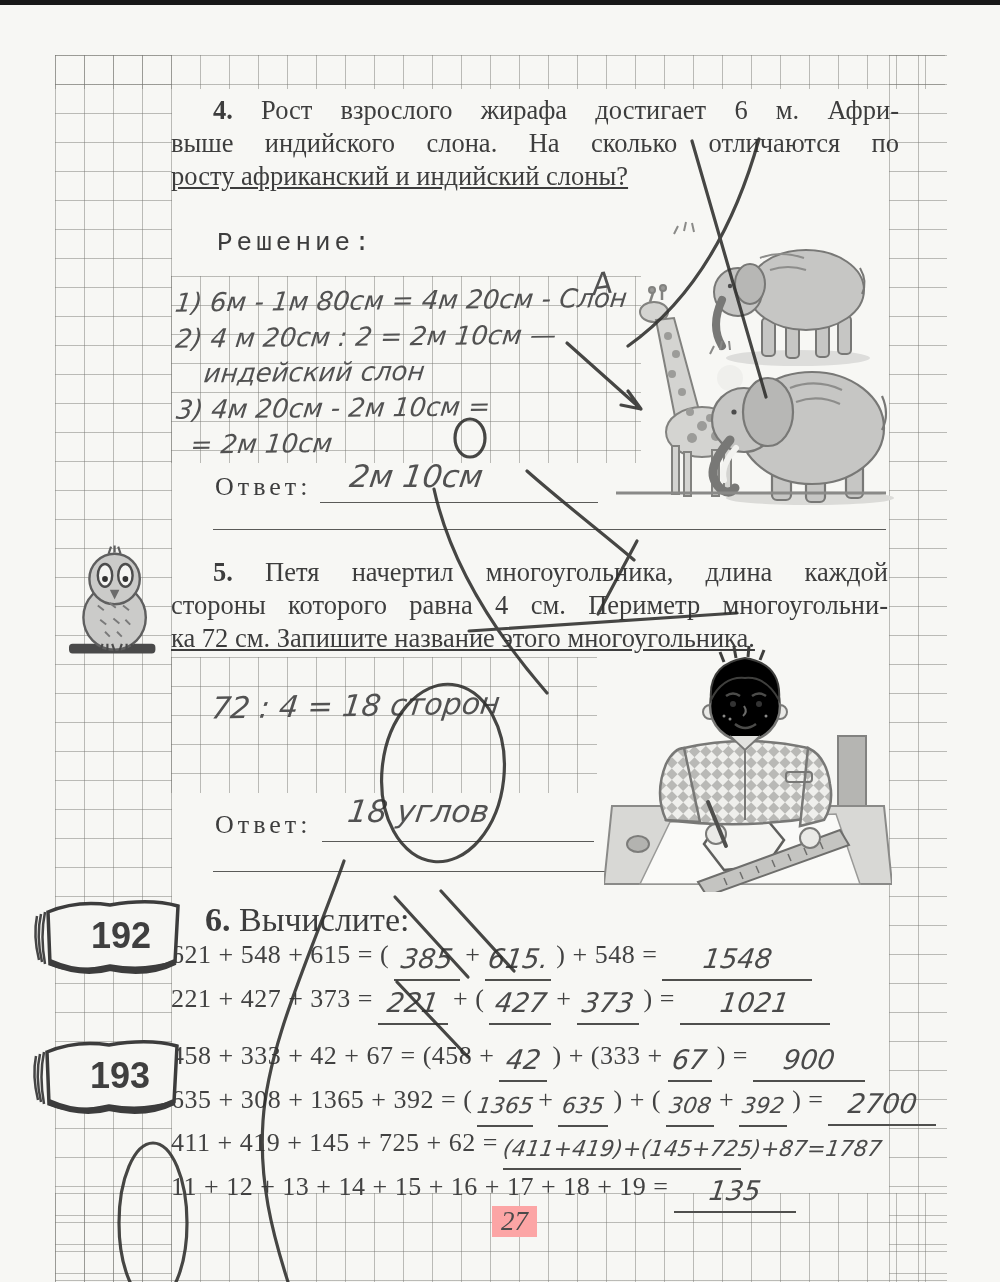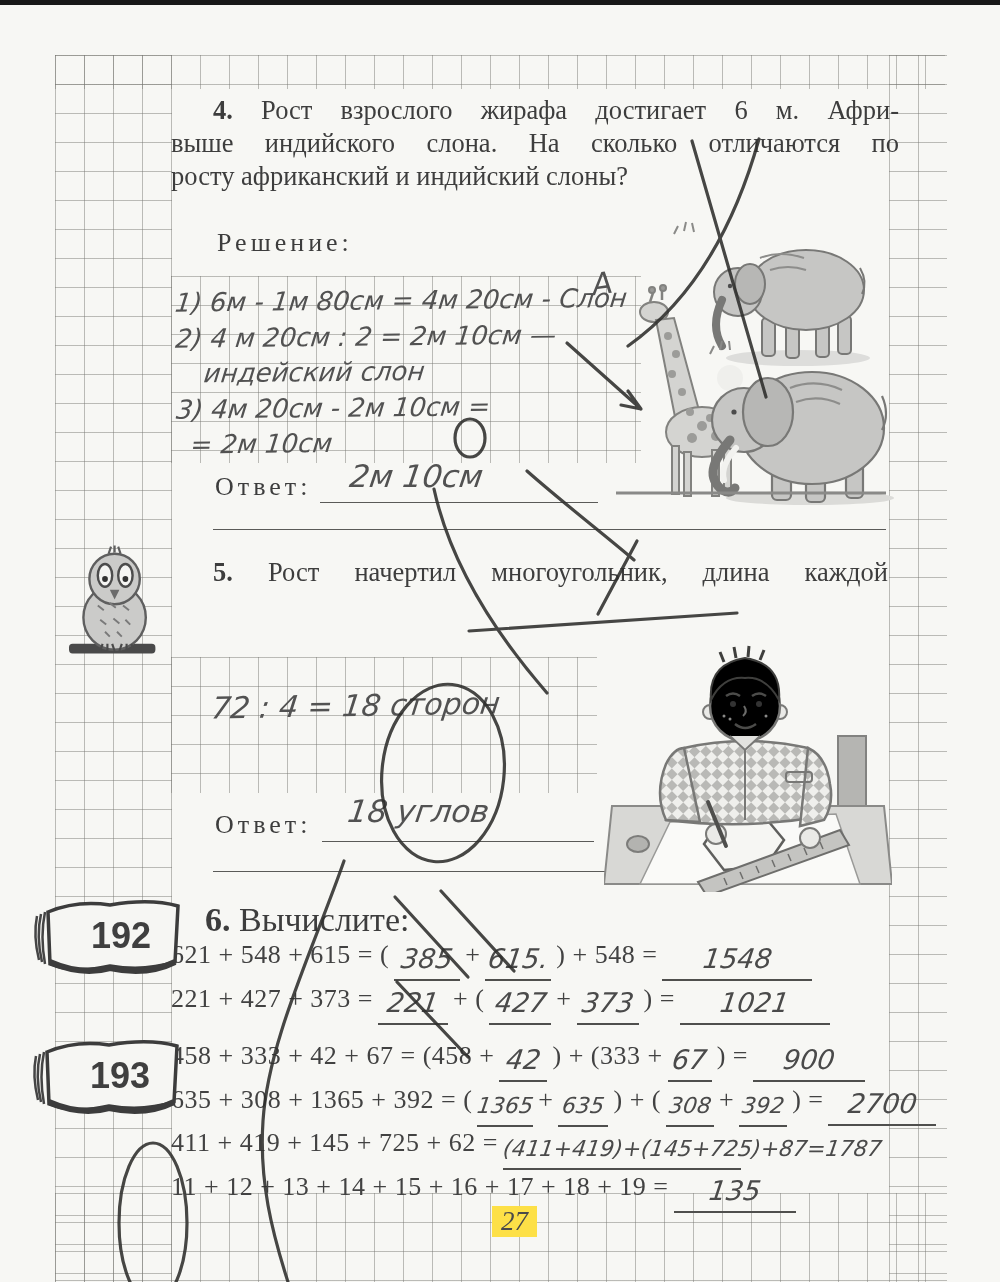--- a/index.html
+++ b/index.html
@@ -19,24 +19,24 @@
   #g-bottom{left:55px;top:1193px;width:892px;height:89px;}
   #g-sol4{left:171px;top:276px;width:470px;height:187px;}
   #g-sol5{left:171px;top:657px;width:426px;height:136px;}
 
   
   .p4{position:absolute;left:171px;top:94px;width:728px;font-size:26.5px;line-height:33px;}
   .p5{position:absolute;left:171px;top:556px;width:717px;font-size:26.5px;line-height:33px;}
   .pline{text-align:justify;text-align-last:justify;}
   .pline.first{text-indent:42px;}
   .plines div{text-align:justify;text-align-last:justify;}
-  .plines div:last-child{text-align-last:left;}
+  .plines div:last-child{text-align-last:left;text-decoration:underline;}
   .pnum{font-weight:bold;}
   .label{font-size:26px;letter-spacing:4px;color:#3d3d3d;}
-  .resh{position:absolute;left:217px;top:228px;}
+  .resh{position:absolute;left:217px;top:228px;font-family:Liberation Mono, monospace;}
   #otv4{position:absolute;left:215px;top:472px;}
   #otv5{position:absolute;left:215px;top:810px;}
   .p6head{position:absolute;left:205px;top:901px;font-size:34px;}
 
   
   .rule{position:absolute;border-top:1.7px solid #5a5a58;}
   #ansline4{left:320px;top:502px;width:278px;}
   #full1{left:213px;top:529px;width:673px;}
   #ansline5{left:322px;top:841px;width:272px;}
   #full2{left:213px;top:871px;width:673px;}
@@ -64,21 +64,21 @@
   .eq-blank.aleft{text-align:left;}
   .eq-hw{font-family:"DejaVu Sans",sans-serif;font-style:italic;color:#4a4a4a;font-size:27px;
          white-space:nowrap;display:inline-block;transform:skewX(-8deg) translateY(-2px);}
   .eq-hw.small{font-size:22px;}
 
   
   .badge{position:absolute;width:160px;height:88px;}
   #b192{left:31px;top:892px;} #b193{left:30px;top:1032px;}
   .badge text{font-family:"Liberation Sans",sans-serif;font-weight:bold;font-size:36px;fill:#3f3f3f;}
   .pageno{position:absolute;left:492px;top:1206px;font-size:27px;font-style:italic;color:#4a4a4a;
-          background:#fde047;padding:0 9px;}
+          background:#fca5a5;padding:0 9px;}
   svg.illu{position:absolute;}
   #owl{left:57px;top:542px;width:120px;height:122px;}
   #animals{left:610px;top:206px;width:284px;height:302px;}
   #boy{left:604px;top:644px;width:288px;height:248px;}
   .strokes{position:absolute;left:0;top:0;width:1000px;height:1282px;pointer-events:none;z-index:6;}
 </style>
 </head>
 <body>
 
 <div class="page">
@@ -109,21 +109,25 @@
       <div>= 2м 10см</div>
     </div>
   <div class="annA hw">А</div>
   <div class="label" id="otv4">Ответ:</div>
   <div class="rule" id="ansline4"></div>
   <div class="hw" id="ans4">2м 10см</div>
   <div class="rule" id="full1"></div>
 
   <div class="p5">
     <div class="pline first"><span class="pnum">5.</span>
-      <span>Рост начертил многоугольник, длина каждой</span></div>
+      <span>Петя начертил многоугольника, длина каждой</span></div>
+    <div class="plines">
+        <div>стороны которого равна 4 см. Периметр многоугольни-</div>
+        <div>ка 72 см. Запишите название этого многоугольника.</div>
+      </div>
   </div>
   <div class="hw" id="sol5hw">72 : 4 = 18 сторон</div>
   <div class="label" id="otv5">Ответ:</div>
   <div class="rule" id="ansline5"></div>
   <div class="hw" id="ans5">18 углов</div>
   <div class="rule" id="full2"></div>
 
   <div class="p6head"><span class="pnum">6.</span>
     <span>Вычислите:</span></div>
   <div class="eqs" id="e192">

